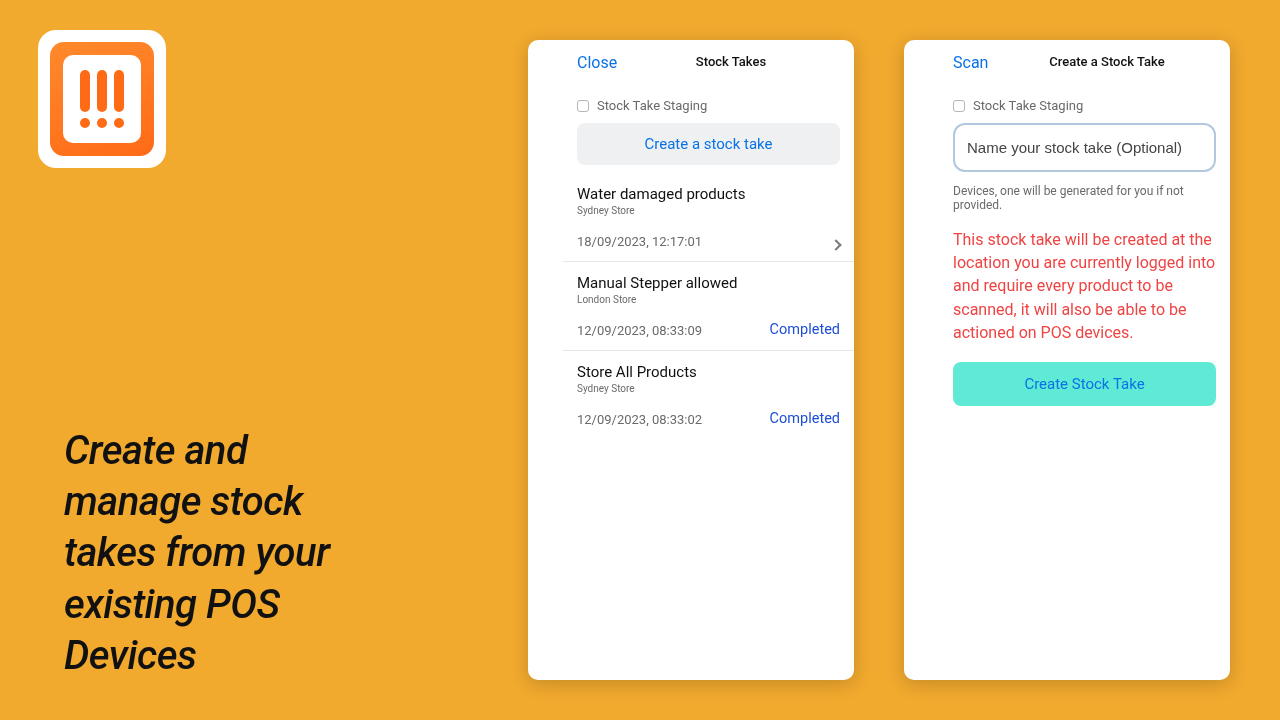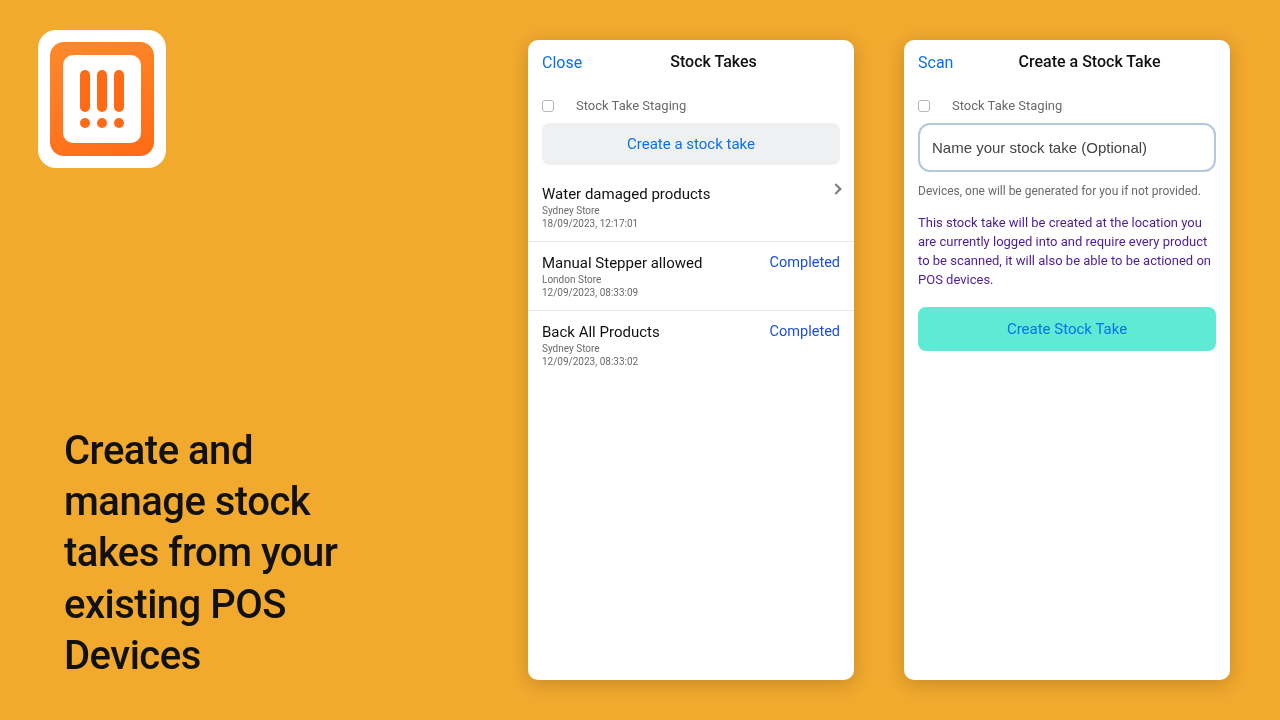--- a/index.html
+++ b/index.html
@@ -60,64 +60,66 @@
   .hero {
     position: absolute;
     left: 64px;
     top: 425px;
     width: 300px;
     font-weight: 500;
     font-size: 40px;
     line-height: 1.28;
     color: #111;
     letter-spacing: -0.5px;
+    font-style: italic;
   }
   .phone {
     position: absolute;
     top: 40px;
     width: 326px;
     height: 640px;
     background: #fff;
     border-radius: 10px;
     box-shadow: 0 4px 18px rgba(0,0,0,0.18);
     overflow: hidden;
     display: flex;
     flex-direction: column;
+    padding-left: 35px;
   }
   .phone.left { left: 528px; }
   .phone.right { left: 904px; }
   .topbar {
     height: 44px;
     display: flex;
     align-items: center;
     justify-content: center;
     position: relative;
     border-bottom: 1px solid transparent;
   }
   .topbar .title {
-    font-size: 16px;
+    font-size: 13px;
     font-weight: 500;
     color: #111;
     margin-left: 45px;
   }
   .topbar .left-btn {
     position: absolute;
     left: 14px;
     top: 0;
     height: 44px;
     display: flex;
     align-items: center;
     font-size: 16px;
     color: #0a72e6;
     cursor: pointer;
   }
   .staging-row {
     display: flex;
     align-items: center;
-    gap: 22px;
+    gap: 8px;
     padding: 14px 14px 10px 14px;
     font-size: 13px;
     color: #6a6a6a;
   }
   .staging-icon {
     width: 12px; height: 12px;
     border: 1.5px solid #b6b6b6;
     border-radius: 3px;
     position: relative;
   }
@@ -129,30 +131,30 @@
     display: flex;
     align-items: center;
     justify-content: center;
     color: #0a72e6;
     font-size: 15px;
     cursor: pointer;
   }
   .list { margin-top: 8px; }
   .row {
     display: flex;
-    align-items: flex-start;
+    align-items: flex-end;
     padding: 12px 14px;
     border-bottom: 1px solid #e8e8e8;
     cursor: pointer;
   }
   .row:last-child { border-bottom: none; }
   .row-main { flex: 1; }
   .row-title { font-size: 15px; color: #111; }
   .row-sub { font-size: 10px; color: #6a6a6a; margin-top: 2px; }
-  .row-date { font-size: 10px; color: #6a6a6a; margin-top: 2px; }
+  .row-date { font-size: 13px; color: #6a6a6a; margin-top: 18px; }
   .row-right { font-size: 14.5px; color: #1d4ed8; }
   .chevron {
     width: 8px; height: 8px;
     border-top: 2px solid #7a7a7a;
     border-right: 2px solid #7a7a7a;
     transform: rotate(45deg);
   }
   .input-wrap {
     margin: 0 14px;
     border: 2px solid #b3c7de;
@@ -167,22 +169,22 @@
     color: #111;
     background: transparent;
   }
   .input-wrap input::placeholder { color: #444; }
   .hint {
     font-size: 12px;
     color: #6a6a6a;
     margin: 12px 14px 0 14px;
   }
   .para {
-    font-size: 13px;
-    color: #4c1d95;
+    font-size: 16px;
+    color: #ef4444;
     margin: 16px 14px 0 14px;
     line-height: 1.45;
   }
   .create-btn2 {
     margin: 18px 14px 0 14px;
     height: 44px;
     background: #5eead4;
     border-radius: 8px;
     display: flex;
     align-items: center;
@@ -236,21 +238,21 @@
     <div class="row">
       <div class="row-main">
         <div class="row-title">Manual Stepper allowed</div>
         <div class="row-sub">London Store</div>
         <div class="row-date">12/09/2023, 08:33:09</div>
       </div>
       <div class="row-right">Completed</div>
     </div>
     <div class="row">
       <div class="row-main">
-        <div class="row-title">Back All Products</div>
+        <div class="row-title">Store All Products</div>
         <div class="row-sub">Sydney Store</div>
         <div class="row-date">12/09/2023, 08:33:02</div>
       </div>
       <div class="row-right">Completed</div>
     </div>
   </div>
 </div>
 
 <div class="phone right">
   <div class="topbar">

